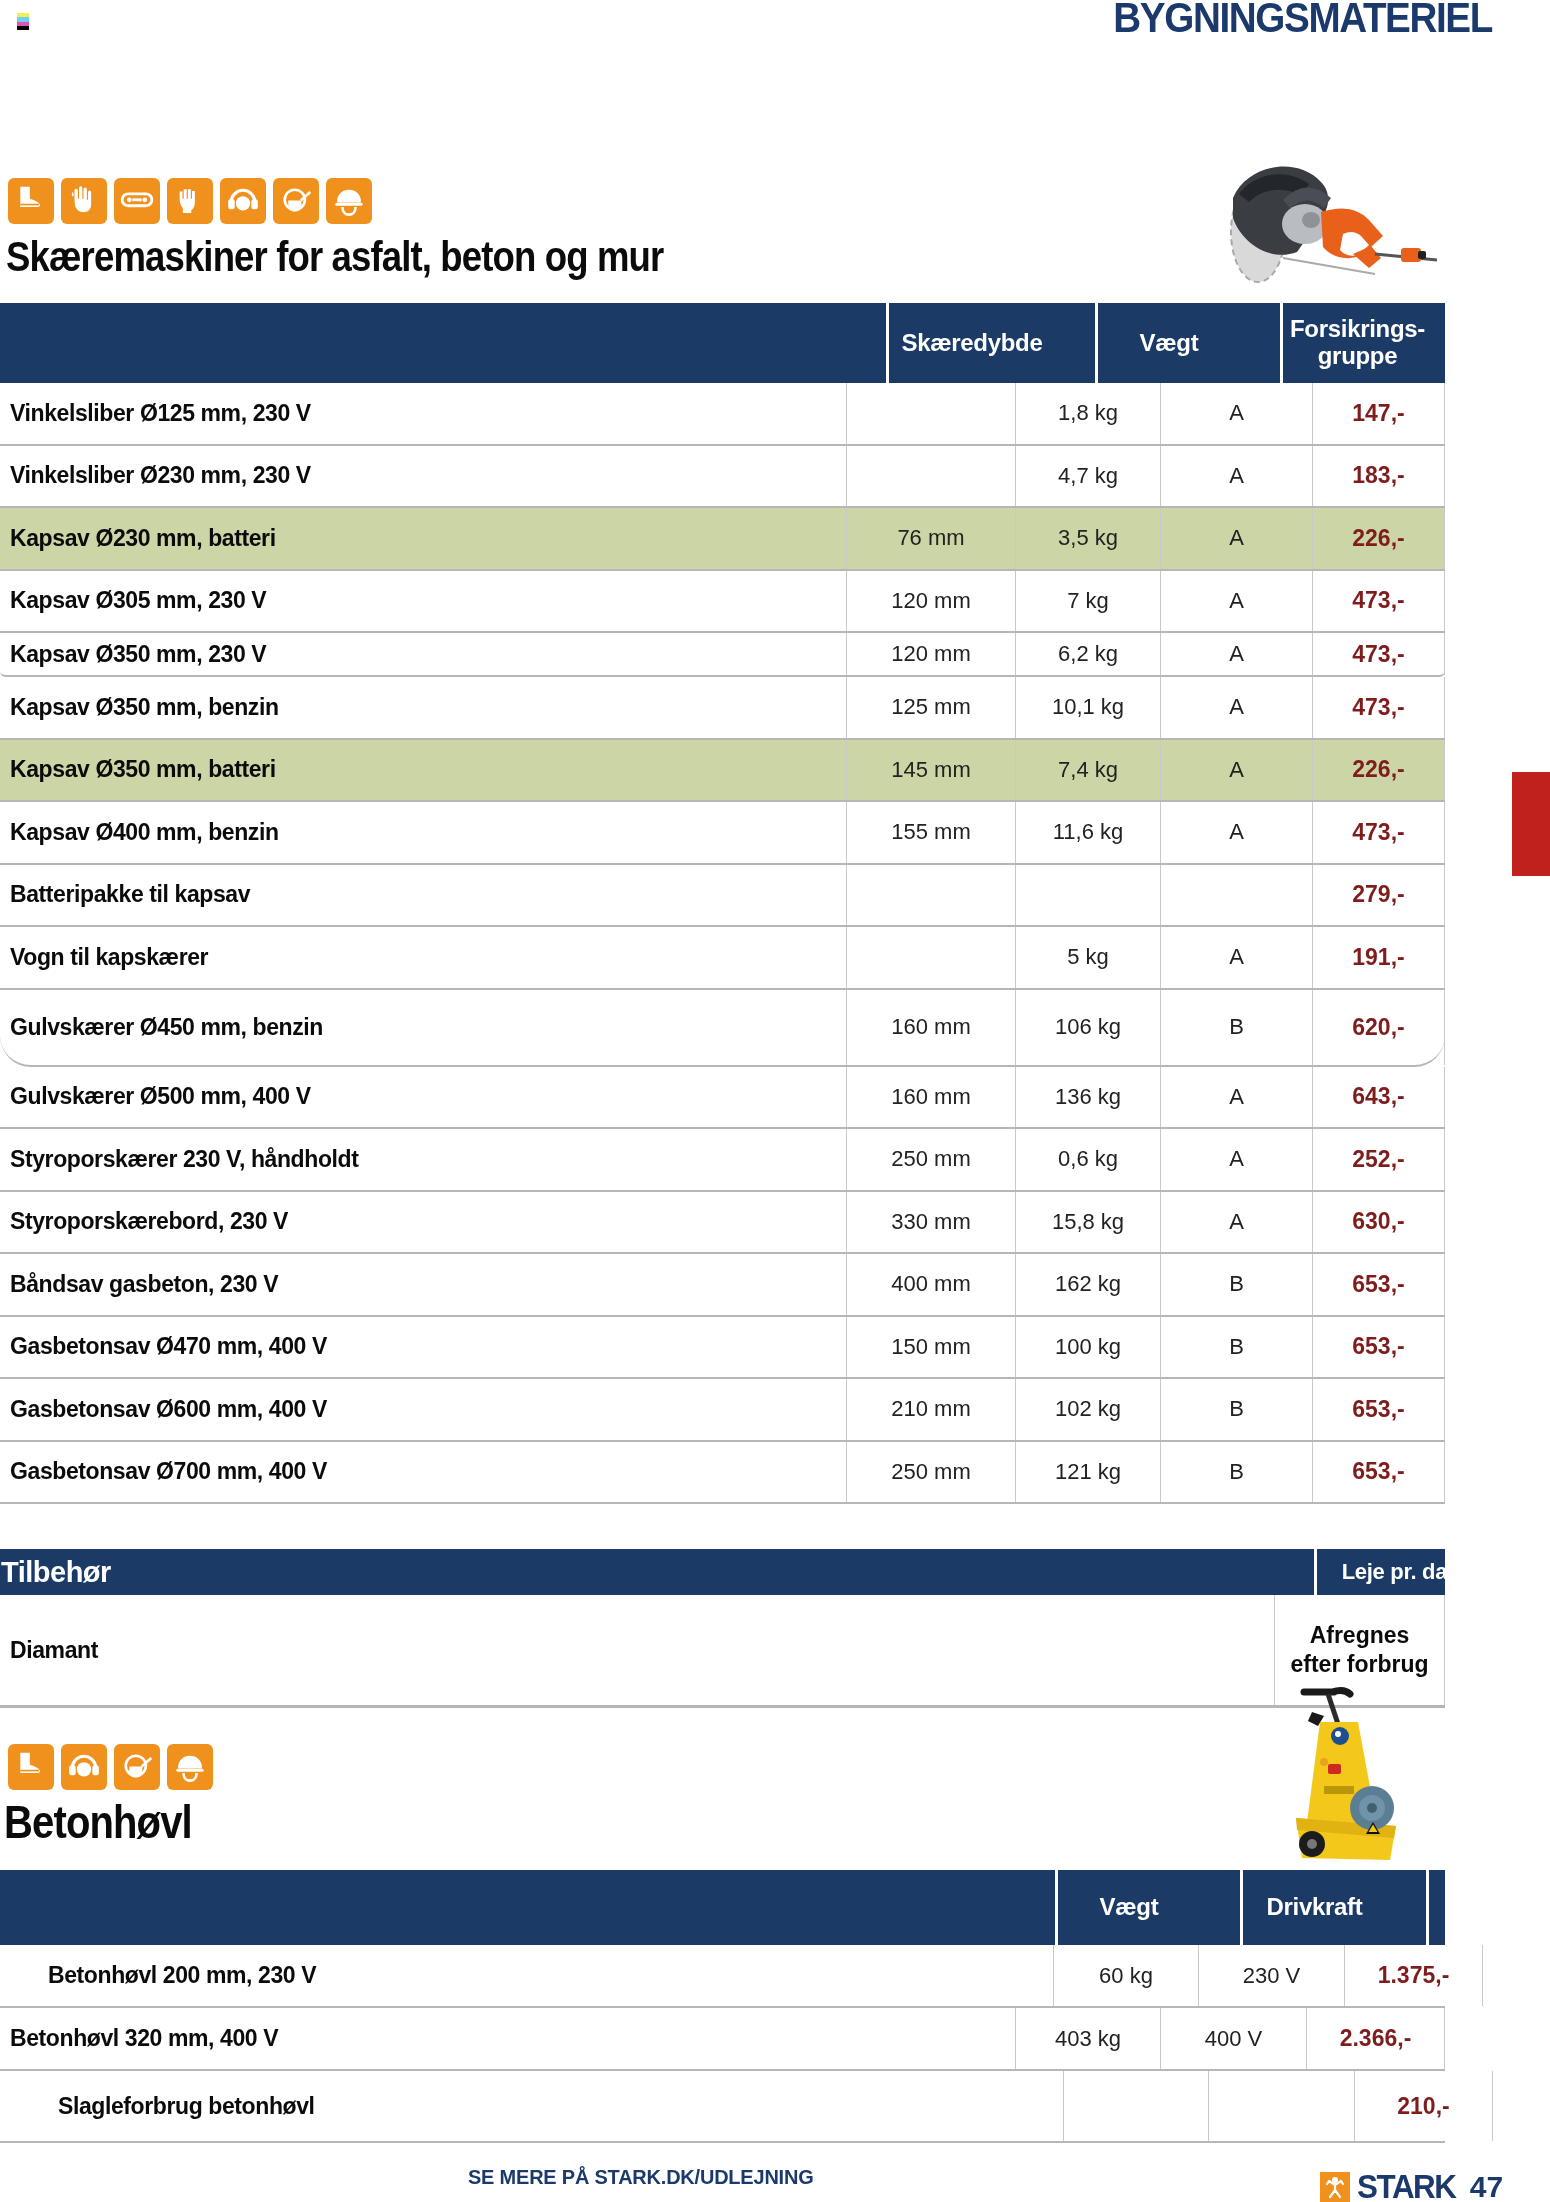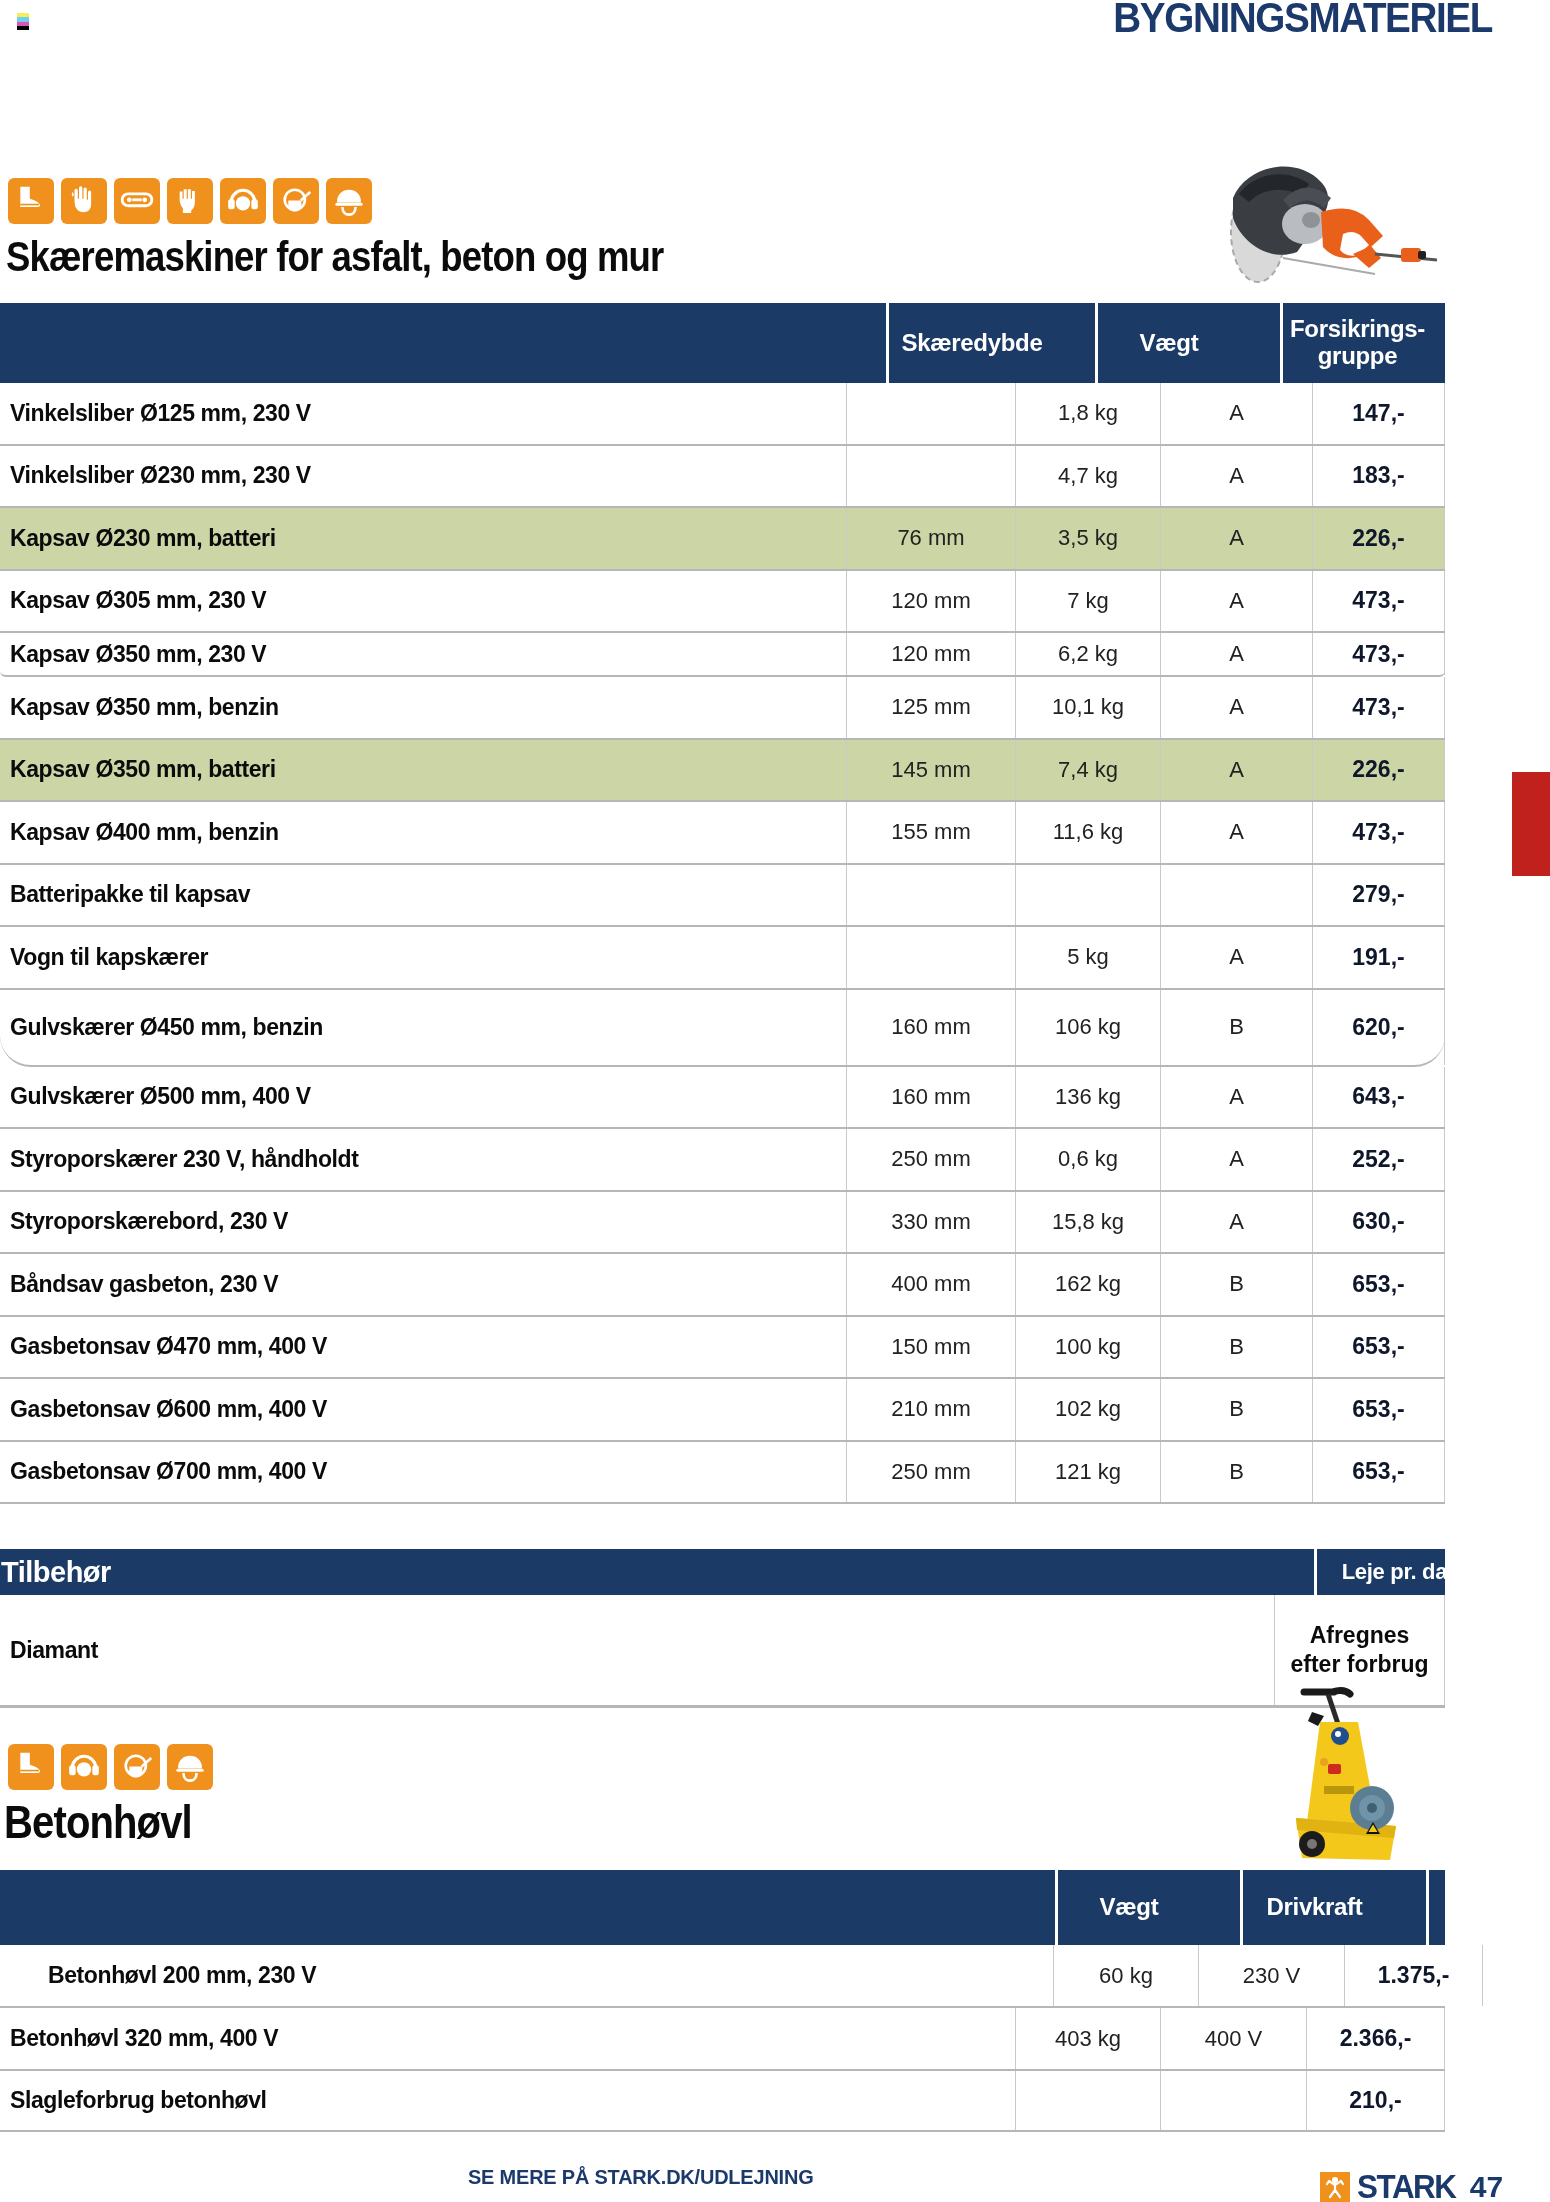--- a/index.html
+++ b/index.html
@@ -49,21 +49,21 @@
   .thead .th.first{border-left:none;}
   .trow{display:grid;background:#fff;border-bottom:2px solid #b6b6b6;box-sizing:border-box;}
   .trow.green{background:#ccd5a5;}
   .td{
     display:flex;align-items:center;justify-content:center;
     font-size:22px;color:#222;border-left:1px solid #c9c9c9;box-sizing:border-box;
   }
   .td.last{border-right:1px solid #c9c9c9;}
   .td.name{justify-content:flex-start;padding-left:10px;border-left:none;
     font-weight:700;color:#0b0b0b;font-size:23px;letter-spacing:-0.4px;}
-  .td.price{font-weight:700;color:#0f172a;font-size:23px;}
+  .td.price{font-weight:700;color:#7f1d1d;font-size:23px;}
 
   .cols-main{grid-template-columns:846px 169px 145px 152px 133px;}
   .cols-acc{grid-template-columns:1274px 171px;}
   .cols-b{grid-template-columns:1015px 145px 146px 139px;}
 
   
   .acc-head{height:46px;}
   .acc-head .th{font-size:22px;}
   .acc-head .th.first{justify-content:flex-start;padding-left:1px;font-size:29px;letter-spacing:-0.5px;}
   .acc-row{height:113px;border-bottom:3px solid #b6b6b6;}
@@ -384,21 +384,21 @@
         <div class="td ">60 kg</div>
         <div class="td ">230 V</div>
         <div class="td price last">1.375,-</div>
       </div>
       <div class="trow cols-b" style="height: 63px;">
         <div class="td name">Betonhøvl 320 mm, 400 V</div>
         <div class="td ">403 kg</div>
         <div class="td ">400 V</div>
         <div class="td price last">2.366,-</div>
       </div>
-      <div class="trow cols-b" style="height: 61px;">
+      <div class="trow cols-b" style="height: 72px; padding-left: 48px;">
         <div class="td name">Slagleforbrug betonhøvl</div>
         <div class="td "></div>
         <div class="td "></div>
         <div class="td price last">210,-</div>
       </div>
     </div>
 </div>
 
 <div class="abs footer-note">SE MERE PÅ STARK.DK/UDLEJNING</div>
 

